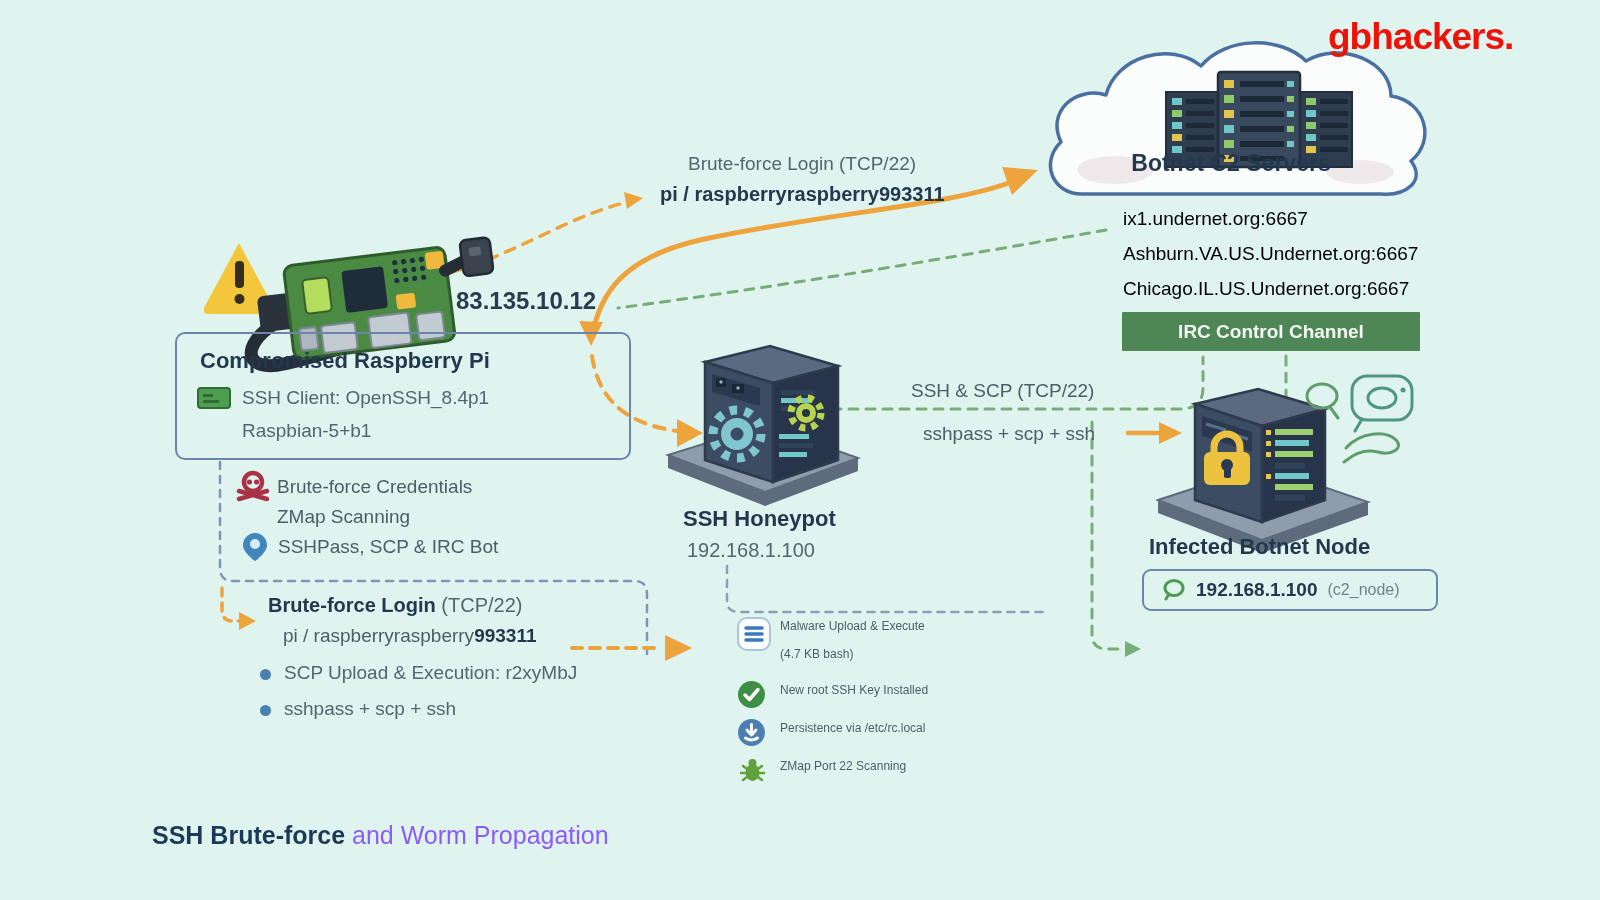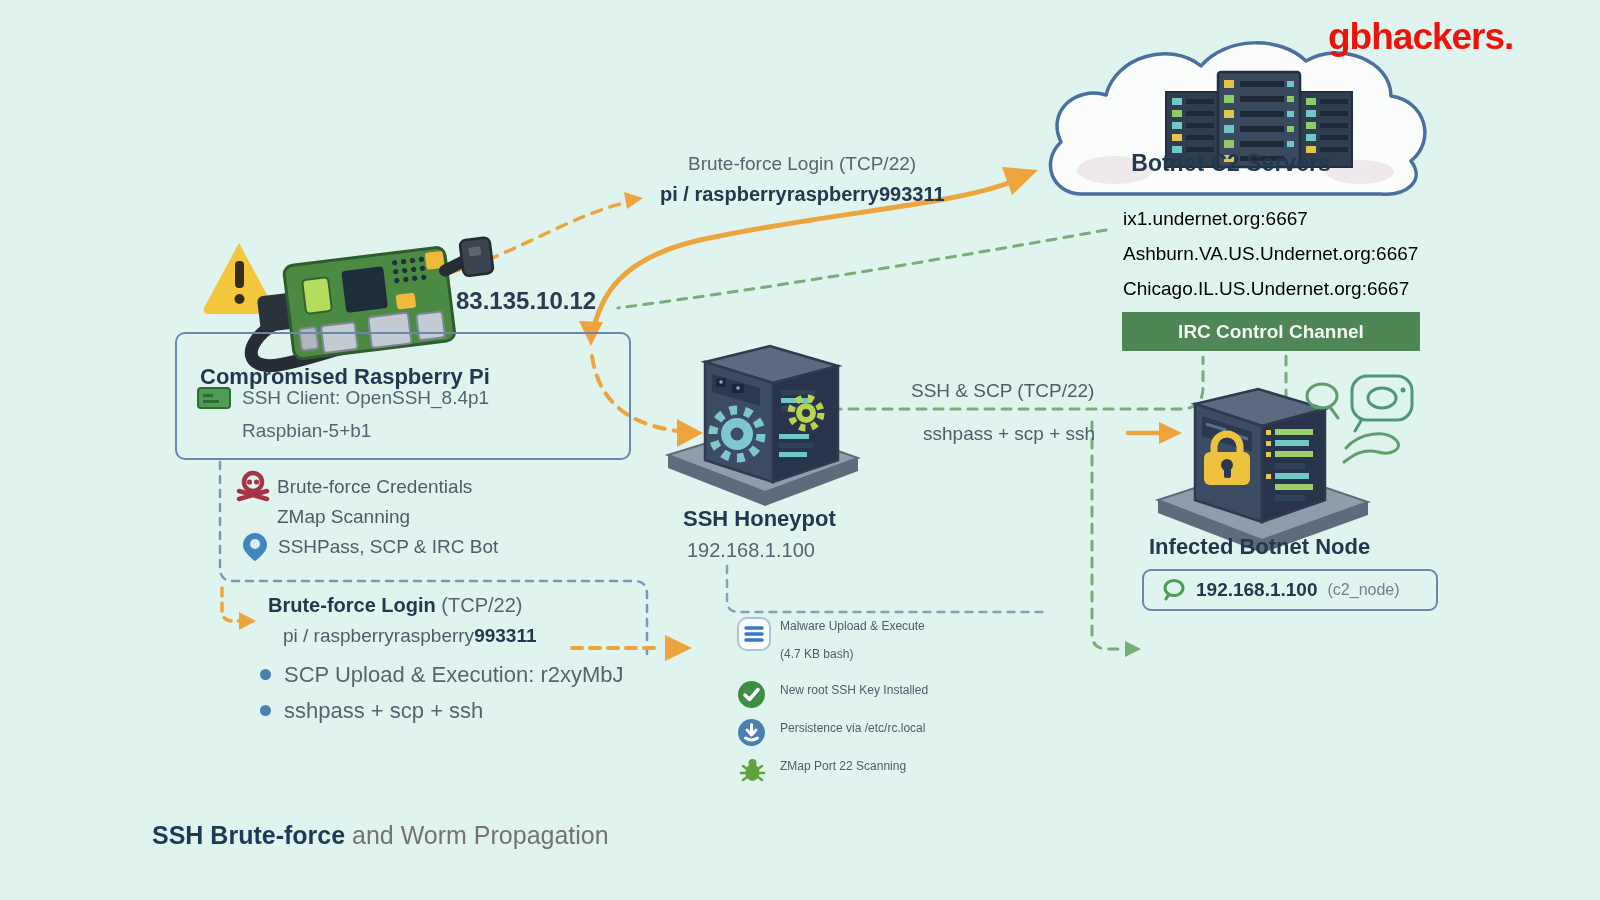--- a/index.html
+++ b/index.html
@@ -13,43 +13,43 @@
   .logo{left:1328px;top:16px;width:232px;text-align:left;font-size:37px;font-weight:800;
         color:#ee1309;letter-spacing:-1px;}
   .cloud-title{left:1103px;top:150px;width:256px;text-align:center;font-size:23px;font-weight:bold;color:#22384e;}
   .addr{left:1123px;top:201px;font-size:19px;color:#000000;line-height:35px;}
   .badge{left:1122px;top:312px;width:298px;height:39px;background:#4e8656;border-radius:1px;
          color:#f4f8f3;font-size:19px;font-weight:bold;text-align:center;line-height:39px;}
   .c2label{left:688px;top:153px;font-size:19px;}
   .c2creds{left:660px;top:183px;font-size:20px;}
   .pubip{left:456px;top:287px;font-size:24px;color:#2a3b50;font-weight:bold;}
   .pibox{left:175px;top:332px;width:452px;height:124px;border:2px solid #6b86ac;border-radius:10px;}
-  .pititle{left:200px;top:364px;font-size:22px;}
+  .pititle{left:200px;top:348px;font-size:22px;}
   .pirow{left:197px;top:386px;display:flex;align-items:center;gap:11px;font-size:19px;}
   .pios{left:242px;top:420px;font-size:19px;}
   .cap{font-size:19px;}
   .atk-title{left:268px;top:594px;font-size:20px;}
   .atk-creds{left:283px;top:625px;font-size:19px;}
   .dot{position:absolute;width:11px;height:11px;border-radius:50%;background:#4a7fb0;}
-  .blt{font-size:22px;}
+  .blt{font-size:19px;}
   .hp-title{left:683px;top:506px;font-size:22px;}
   .hp-ip{left:687px;top:539px;font-size:20px;}
   .lat1{left:911px;top:380px;font-size:19px;}
   .lat2{left:923px;top:423px;font-size:19px;}
   .inf-title{left:1149px;top:534px;font-size:22px;}
   .nodebox{left:1142px;top:569px;width:296px;height:42px;border:2px solid #6b86ac;border-radius:9px;
            display:flex;align-items:center;padding-left:18px;gap:10px;box-sizing:border-box;white-space:nowrap;}
   .nodebox .ip{font-size:19px;color:#22384e;font-weight:bold;}
   .nodebox .tag{font-size:16px;color:#6f808c;}
   .persist{left:1158px;top:631px;display:flex;gap:9px;align-items:flex-start;font-size:20px;color:#3c4b57;}
   .persist .lines{line-height:25px;white-space:nowrap;}
   .ev{font-size:12px;}
   .footer{left:152px;top:821px;font-size:25px;}
   .footer b{color:#1c3a57;}
-  .footer span{color:#737373;}
+  .footer span{color:#8b5cf6;}
   .icon{position:absolute;}
 </style>
 </head>
 <body>
 
 <div class="canvas">
 
   <svg class="art" viewBox="0 0 1600 900">
 
     <g fill="none" stroke-linecap="round">

